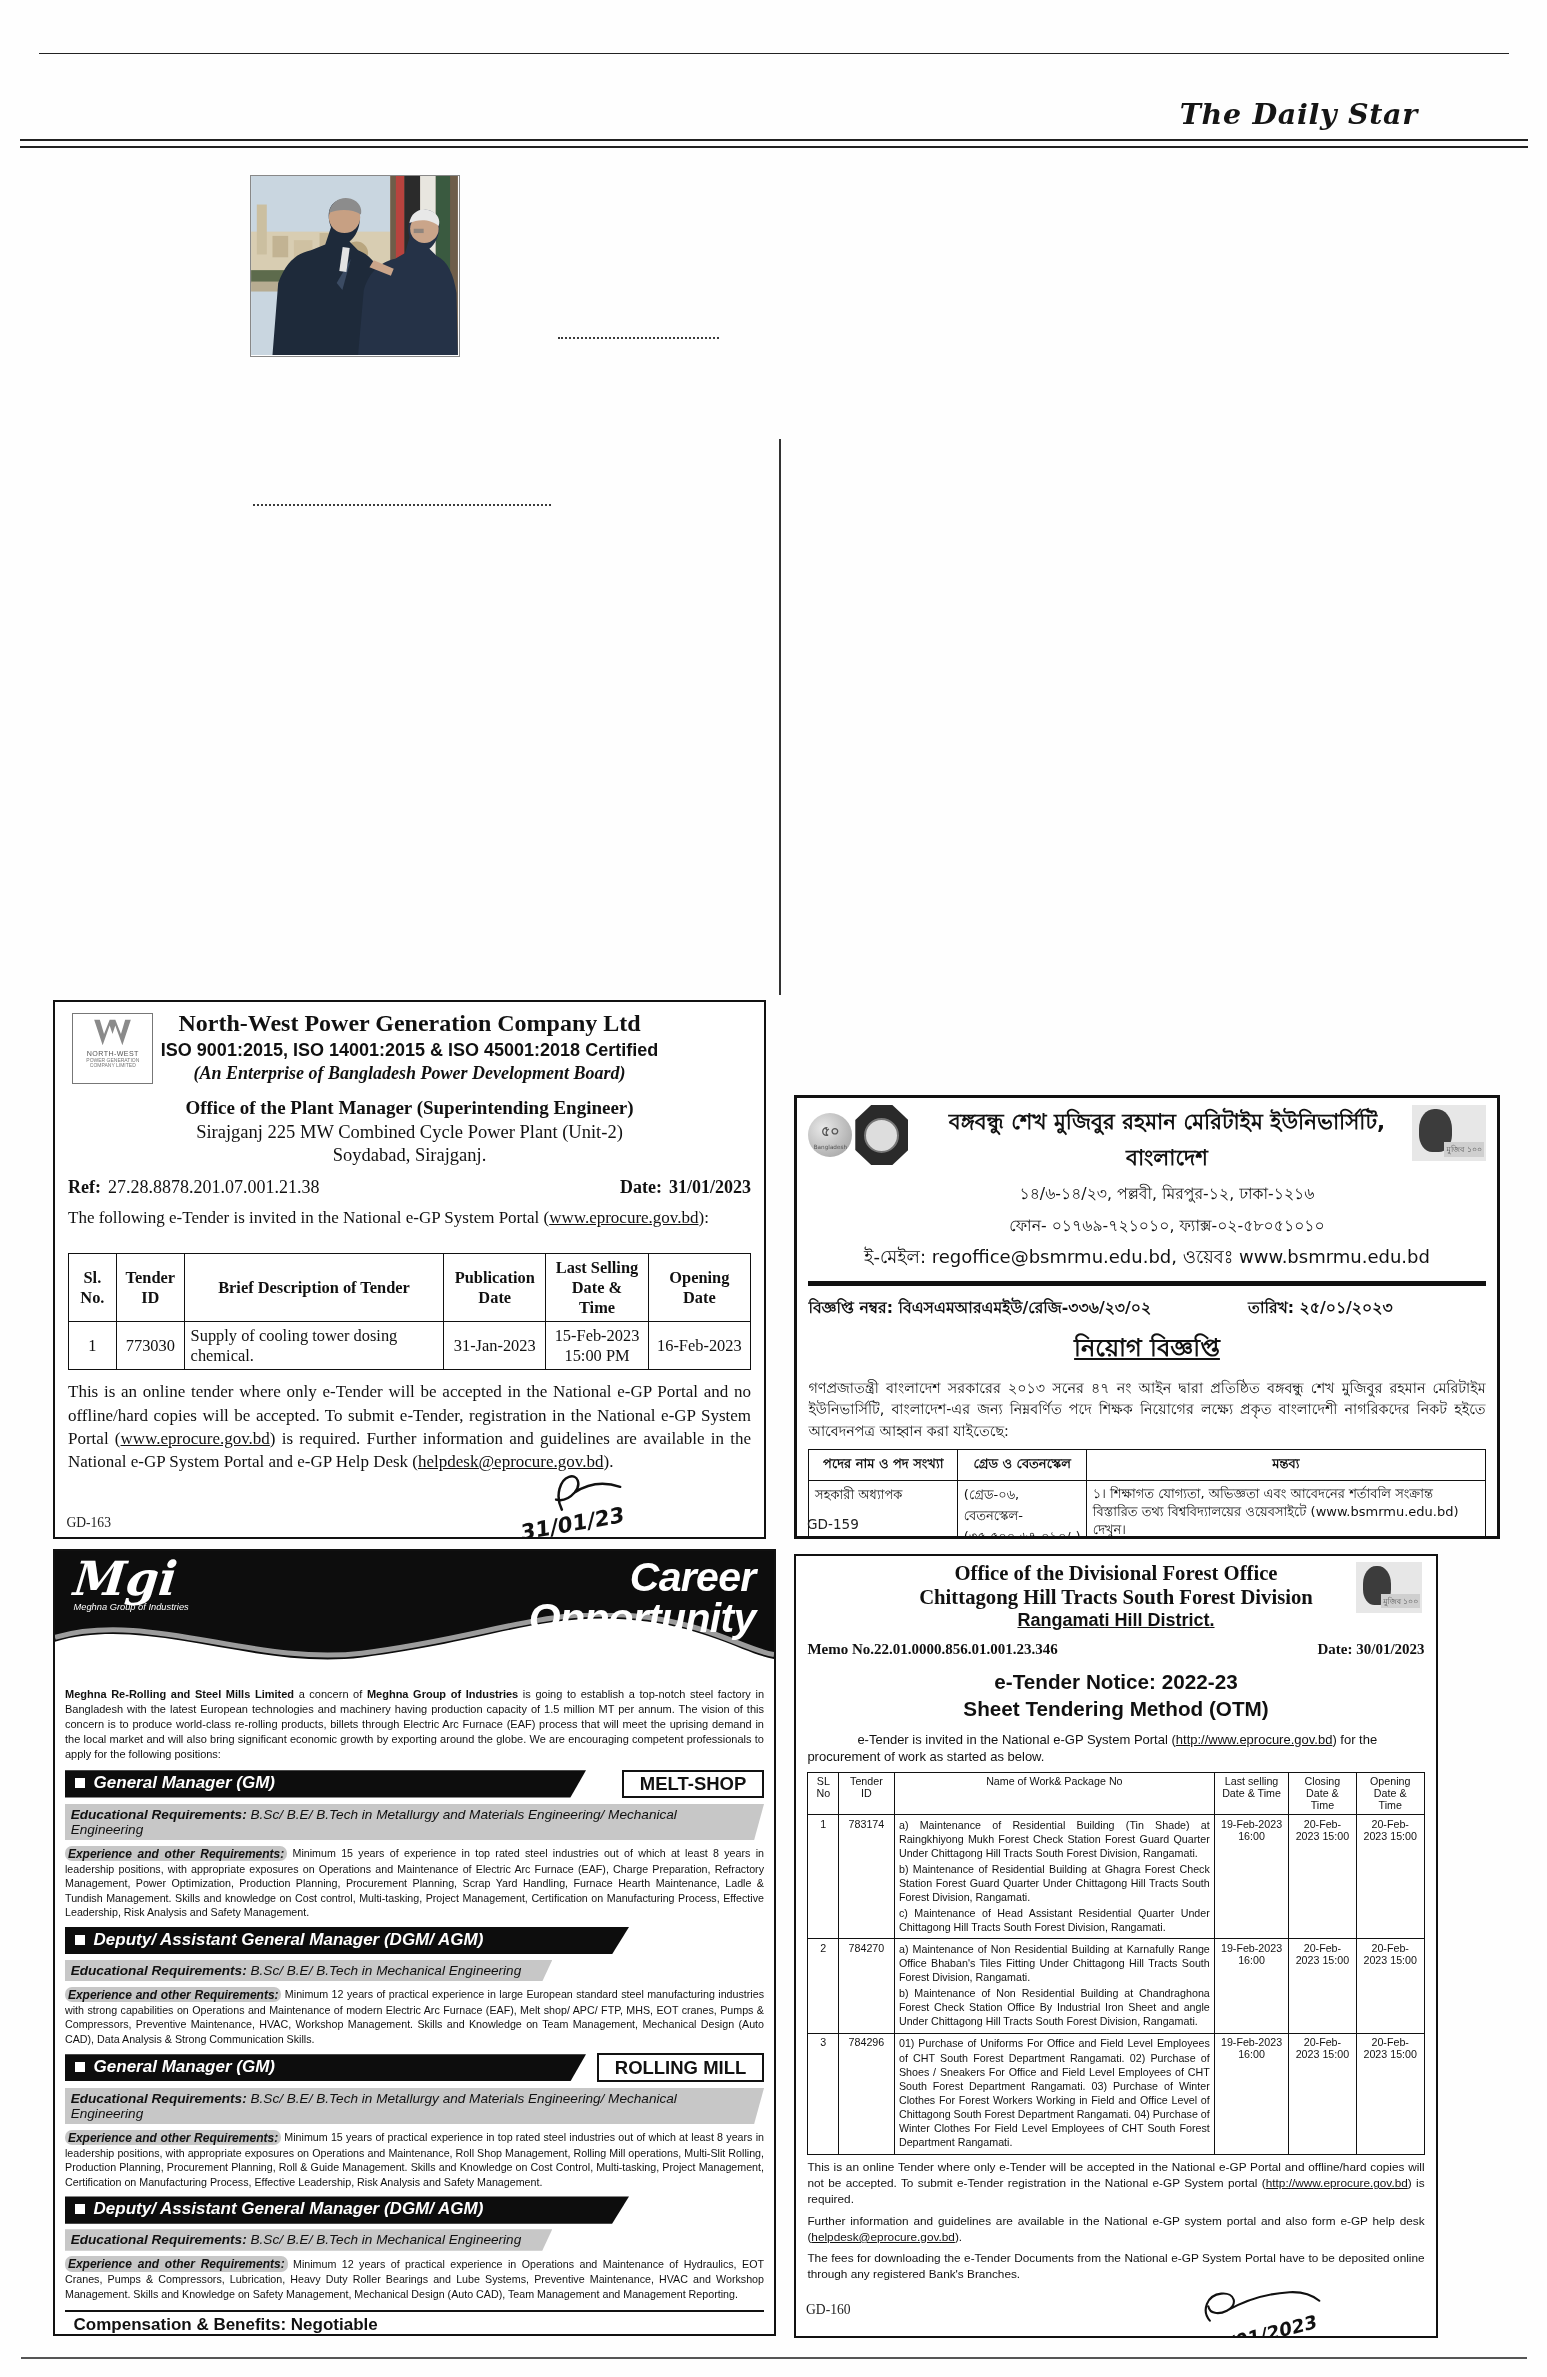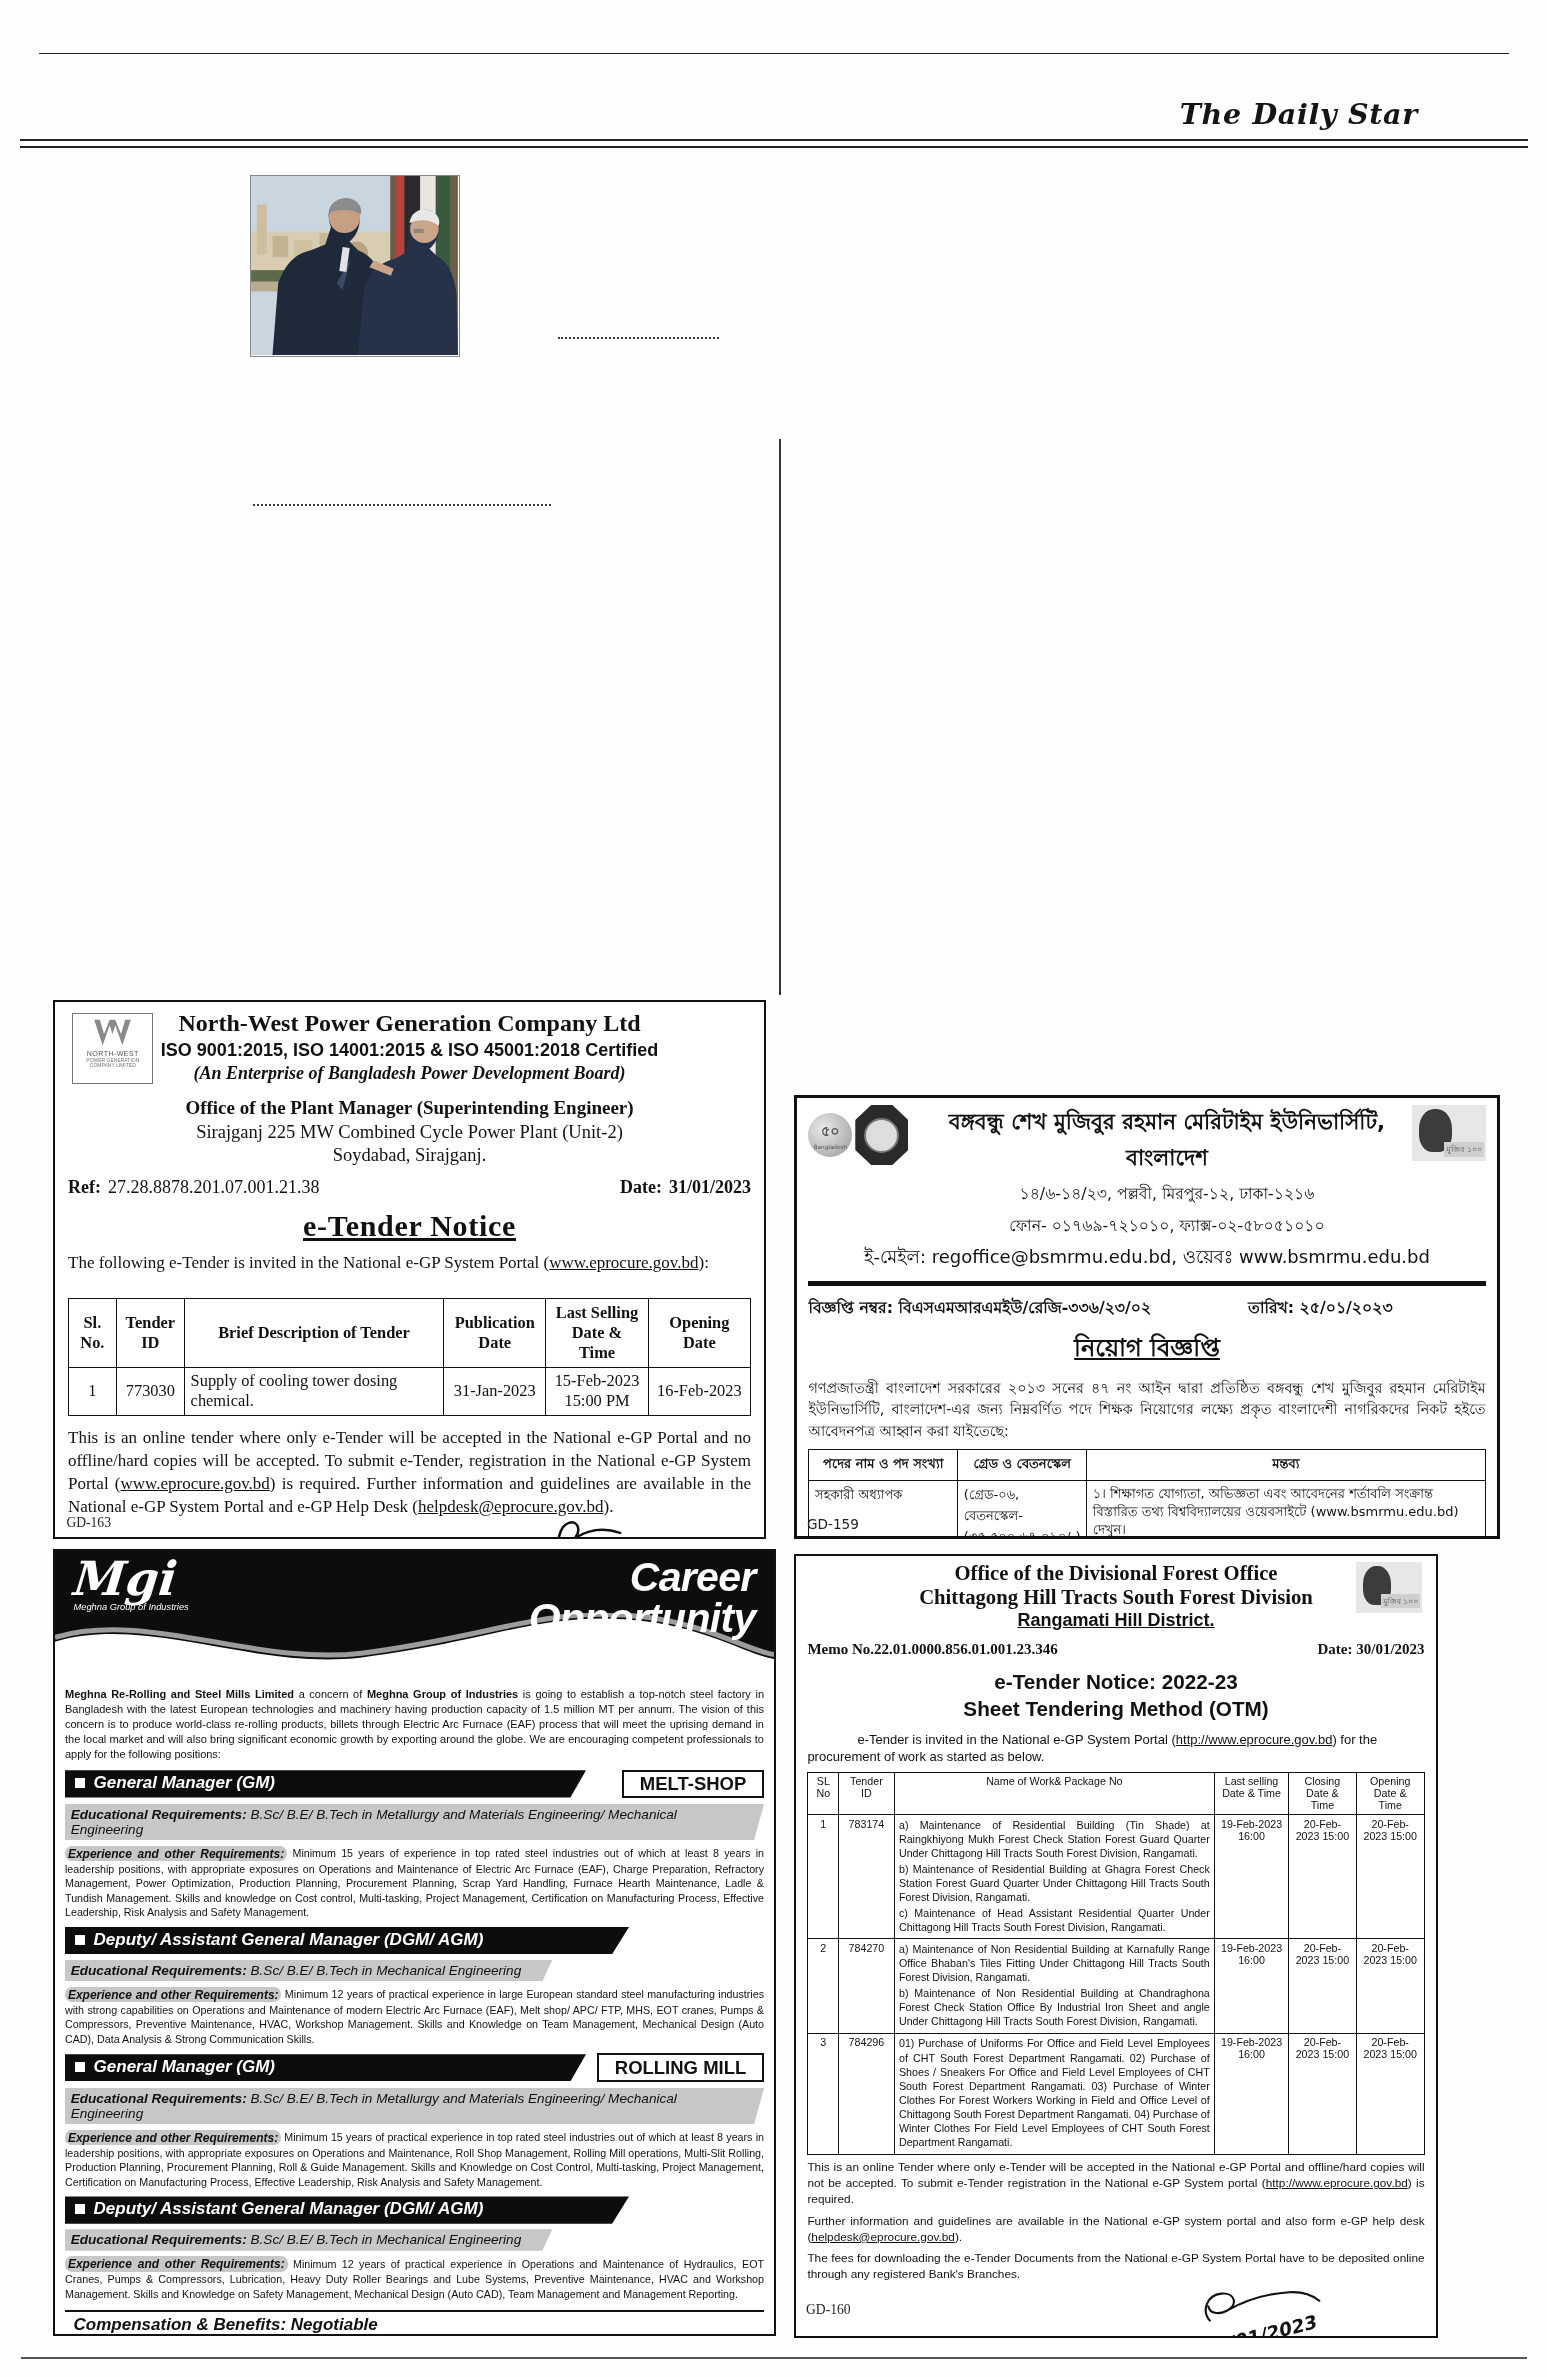--- a/index.html
+++ b/index.html
@@ -79,21 +79,21 @@
   .sec-row{display:flex;align-items:center;margin-top:7.1px;}
   .mgi-bar{background:#0d0d0d;color:#fff;font-style:italic;font-weight:bold;font-size:17px;padding:2.9px 21.4px 4.3px 10px;clip-path:polygon(0 0,100% 0,97% 100%,0 100%);display:flex;align-items:center;gap:8.6px;flex:0 0 auto;width:521px;box-sizing:border-box;}
   .sec-row.narrow .mgi-bar{width:564px;}
   .bullet{width:10px;height:10px;background:#fff;display:inline-block;flex:0 0 auto;}
   .dept-box{margin-left:auto;border:2.1px solid #111;background:#fff;font-weight:bold;font-size:18.5px;padding:1.4px 15.7px;}
   .edu-row{margin-top:5.7px;}
   .edu-band{display:inline-block;background:#c7c7c7;clip-path:polygon(0 0,100% 0,calc(100% - 10px) 100%,0 100%);padding:2.9px 31px 3.6px 5.7px;font-style:italic;font-size:13.6px;}
   .edu-band b{font-weight:bold;}
   .exp{margin-top:5px;font-size:10.7px;line-height:1.36;text-align:justify;}
   .exp .hl{background:#c7c7c7;font-weight:bold;font-style:italic;font-size:12px;padding:0.7px 2.9px;border-radius:7px;}
-  .comp{border-top:2.1px solid #111;border-bottom:2.1px solid #111;font-weight:bold;font-style:italic;font-size:17px;padding:3.6px 8.6px;margin-top:8.6px;}
+  .comp{border-top:2.1px solid #111;border-bottom:2.1px solid #111;font-weight:bold;font-size:17px;padding:3.6px 8.6px;margin-top:8.6px;}
 
   
   .fo{left:794px;top:1554px;width:644px;height:784px;padding:5.7px 11.4px;border-width:2.1px;}
   .fo-head{position:relative;text-align:center;}
   .fo-h1{font-size:20.7px;font-weight:bold;}
   .fo-h2{font-size:20.7px;font-weight:bold;margin-top:1.4px;}
   .fo-h3{font-size:18px;font-weight:bold;text-decoration:underline;margin-top:1.4px;font-family:"Liberation Sans",sans-serif;}
   .fo-mujib{position:absolute;right:2.9px;top:0;}
   .fo-memo{display:flex;justify-content:space-between;font-size:15px;font-weight:bold;margin-top:10px;}
   .fo-t1{text-align:center;font-family:"Liberation Sans",sans-serif;font-weight:bold;font-size:20.7px;margin-top:11.4px;}
@@ -171,21 +171,20 @@
       <div class="nw-iso">ISO 9001:2015, ISO 14001:2015 &amp; ISO 45001:2018 Certified</div>
       <div class="nw-ent">(An Enterprise of Bangladesh Power Development Board)</div>
       <div class="nw-office">Office of the Plant Manager (Superintending Engineer)</div>
       <div class="nw-line">Sirajganj 225 MW Combined Cycle Power Plant (Unit-2)</div>
       <div class="nw-line">Soydabad, Sirajganj.</div>
     </div>
     <div class="nw-refrow">
       <div><span>Ref:</span><span class="val">27.28.8878.201.07.001.21.38</span></div>
       <div><span>Date:</span><span style="margin-left:7.1px;">31/01/2023</span></div>
     </div>
-    <div class="nw-title">e-Tender Notice</div>
     <div class="nw-intro"><span>The following e-Tender is invited in the National e-GP System Portal (</span><a class="link">www.eprocure.gov.bd</a><span>):</span></div>
     <table class="nw-table">
       <tbody>
           <tr>
         <th style="width:7%;">Sl. No.</th>
         <th style="width:10%;">Tender ID</th>
         <th style="width:38%;">Brief Description of Tender</th>
         <th style="width:15%;">Publication Date</th>
         <th style="width:15%;">Last Selling Date &amp; Time</th>
         <th style="width:15%;">Opening Date</th>

